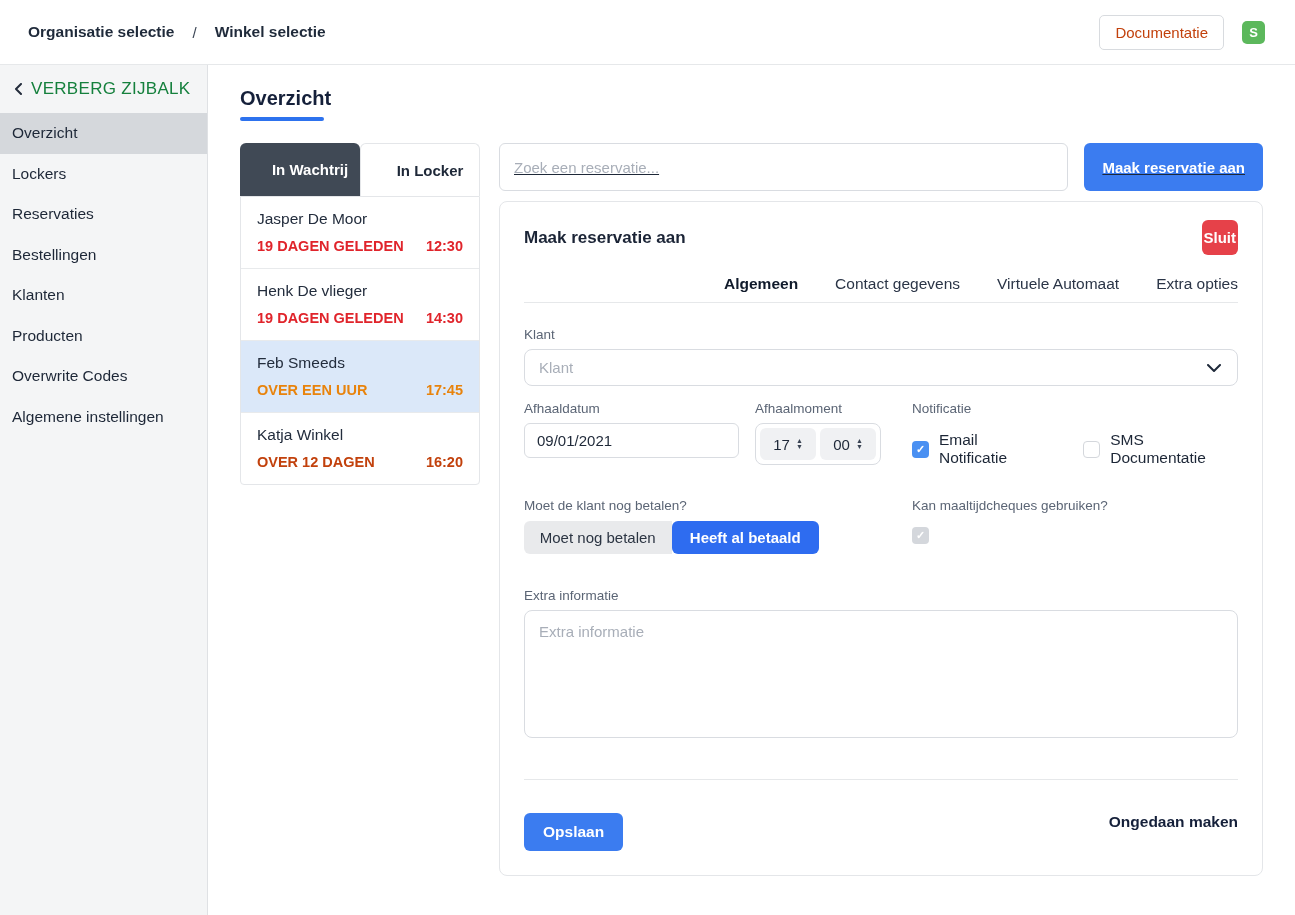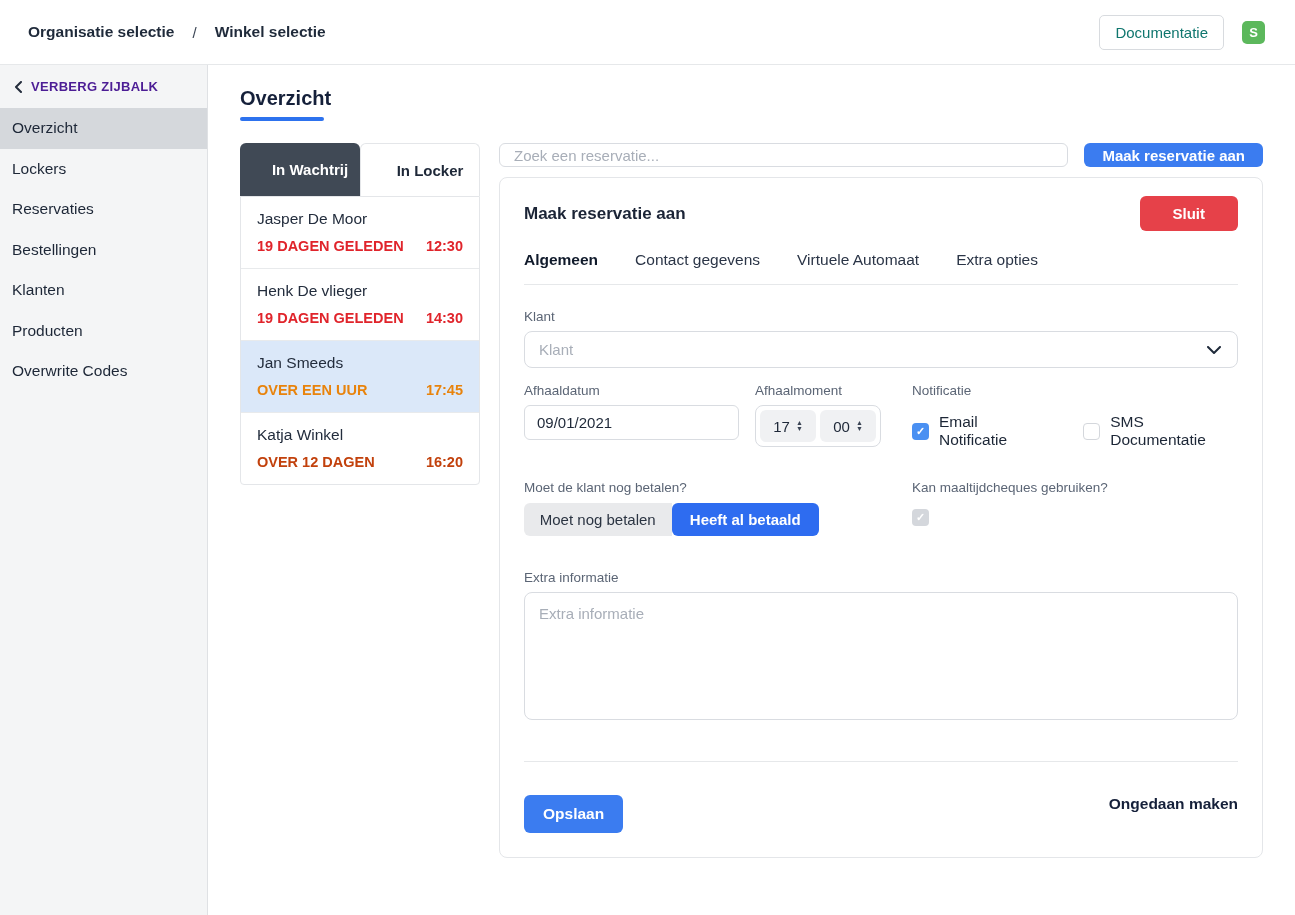--- a/index.html
+++ b/index.html
@@ -18,21 +18,21 @@
     border-bottom: 1px solid #e6e8ea;
     display: flex; align-items: center; justify-content: space-between;
     padding: 0 30px 0 28px;
   }
   .breadcrumb { display: flex; align-items: center; gap: 18px; }
   .crumb { font-size: 15.5px; font-weight: bold; color: #1f2a3a; cursor: pointer; }
   .crumb-sep { font-size: 15px; color: #3a4454; }
   .topbar-right { display: flex; align-items: center; gap: 18px; }
   .doc-btn {
     border: 1px solid #d8dbdf; border-radius: 5px; background: #fff;
-    padding: 8px 15px; font-size: 15px; color: #0f766e; cursor: pointer;
+    padding: 8px 15px; font-size: 15px; color: #c2410c; cursor: pointer;
     font-family: inherit;
   }
   .avatar {
     width: 23px; height: 23px; border-radius: 5px; background: #5cb85c;
     color: #fff; font-size: 13px; font-weight: bold;
     display: flex; align-items: center; justify-content: center; cursor: pointer;
   }
 
   
   .body-row { flex: 1; display: flex; min-height: 0; }
@@ -41,21 +41,21 @@
   .sidebar {
     width: 208px; flex: 0 0 208px; background: #f4f5f6;
     border-right: 1px solid #dfe1e4; padding-top: 14px;
   }
   .sidebar-collapse {
     display: flex; align-items: center; gap: 8px;
     padding: 0 12px 14px 14px; cursor: pointer;
   }
   .sidebar-collapse .chev { display: inline-flex; }
   .sidebar-collapse .txt {
-    font-size: 13px; font-weight: bold; letter-spacing: 0.3px; color: #4c1d95;
+    font-size: 17px; font-weight: normal; letter-spacing: 0.3px; color: #15803d;
   }
   .nav-item {
     height: 40.5px; display: flex; align-items: center;
     padding: 0 12px; font-size: 15.5px; color: #1d2737; cursor: pointer;
   }
   .nav-item.active { background: #d5d8dc; }
 
   
   .main { flex: 1; padding: 22px 32px 0 32px; overflow: hidden; }
   .page-title { font-size: 20px; font-weight: bold; color: #15203a; }
@@ -87,47 +87,47 @@
   .res-meta {
     display: flex; justify-content: space-between; align-items: baseline;
     margin-top: 10px; font-size: 14.5px; font-weight: bold;
   }
   .res-item.late .res-meta { color: #e0242b; }
   .res-item.soon .res-meta { color: #e8830c; }
   .res-item.normal .res-meta { color: #c2410c; }
 
   
   .right-col { flex: 1; min-width: 0; }
-  .search-row { display: flex; gap: 16px; height: 24px; }
+  .search-row { display: flex; gap: 16px; height: 48px; text-decoration: underline; }
   .search-input {
     flex: 1; border: 1px solid #d9dce1; border-radius: 6px; padding: 0 14px;
     font-size: 15px; color: #1e2838; font-family: inherit; outline: none; background: #fff;
   }
   .search-input::placeholder { color: #a8aeb8; }
   .primary-btn {
     background: #3b7cf0; color: #fff; border: none; border-radius: 6px;
     font-size: 15px; font-weight: bold; padding: 0 18px; cursor: pointer;
     font-family: inherit;
   }
 
   
   .card {
     margin-top: 10px; background: #fff; border: 1px solid #e4e6e9;
     border-radius: 8px; padding: 18px 24px 24px 24px;
   }
   .card-header { display: flex; align-items: center; justify-content: space-between; }
   .card-title { font-size: 17px; font-weight: bold; color: #1b2436; }
   .danger-btn {
     background: #e64149; color: #fff; border: none; border-radius: 6px;
-    font-size: 15px; font-weight: bold; padding: 9px 33px; cursor: pointer;
+    font-size: 15px; font-weight: bold; padding: 9px 2px; cursor: pointer;
     font-family: inherit;
   }
   .form-tabs {
     display: flex; gap: 37px; margin-top: 20px;
-    border-bottom: 1px solid #e6e8ea; padding-bottom: 15px;
+    border-bottom: 1px solid #e6e8ea; padding-bottom: 9px; justify-content: flex-end;
   }
   .form-tab { font-size: 15.5px; color: #2b3547; cursor: pointer; }
   .form-tab.active { font-weight: bold; color: #101a2b; }
 
   .field-label { font-size: 13.5px; color: #5b6575; margin-bottom: 7px; }
 
   .select-box {
     height: 37px; border: 1px solid #d9dce1; border-radius: 8px;
     display: flex; align-items: center; justify-content: space-between;
     padding: 0 16px 0 14px; cursor: pointer; background: #fff;
@@ -224,20 +224,21 @@
         </span>
         <span class="txt">VERBERG ZIJBALK</span>
       </div>
       <div class="nav-item active">Overzicht</div>
       <div class="nav-item">Lockers</div>
       <div class="nav-item">Reservaties</div>
       <div class="nav-item">Bestellingen</div>
       <div class="nav-item">Klanten</div>
       <div class="nav-item">Producten</div>
       <div class="nav-item">Overwrite Codes</div>
+      <div class="nav-item">Algemene instellingen</div>
     </div>
 
     <div class="main">
       <div class="page-title">Overzicht</div>
       <div class="title-underline"></div>
 
       <div class="content-row">
 
         <div class="queue-col">
           <div class="queue-tabs">
@@ -253,21 +254,21 @@
               </div>
             </div>
             <div class="res-item late">
               <div class="res-name">Henk De vlieger</div>
               <div class="res-meta">
                 <span>19 DAGEN GELEDEN</span>
                 <span>14:30</span>
               </div>
             </div>
             <div class="res-item soon selected">
-              <div class="res-name">Jan Smeeds</div>
+              <div class="res-name">Feb Smeeds</div>
               <div class="res-meta">
                 <span>OVER EEN UUR</span>
                 <span>17:45</span>
               </div>
             </div>
             <div class="res-item normal">
               <div class="res-name">Katja Winkel</div>
               <div class="res-meta">
                 <span>OVER 12 DAGEN</span>
                 <span>16:20</span>

